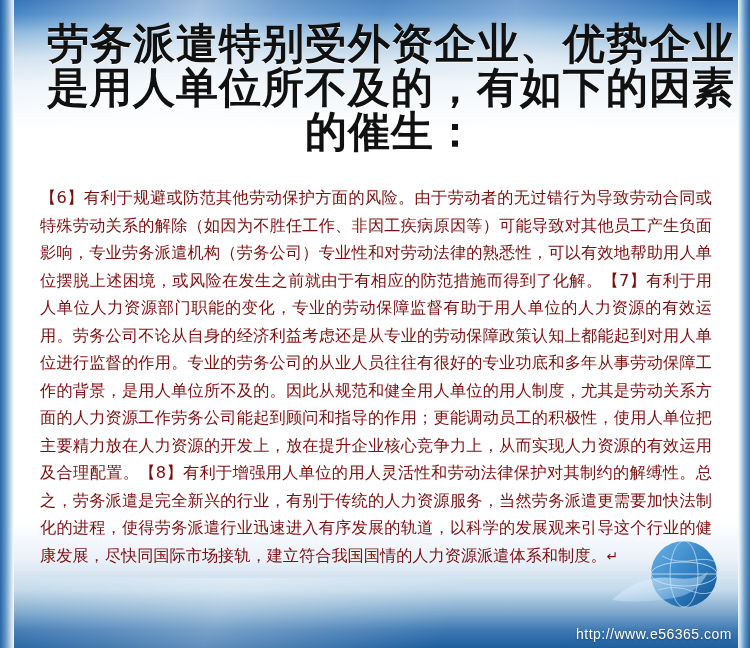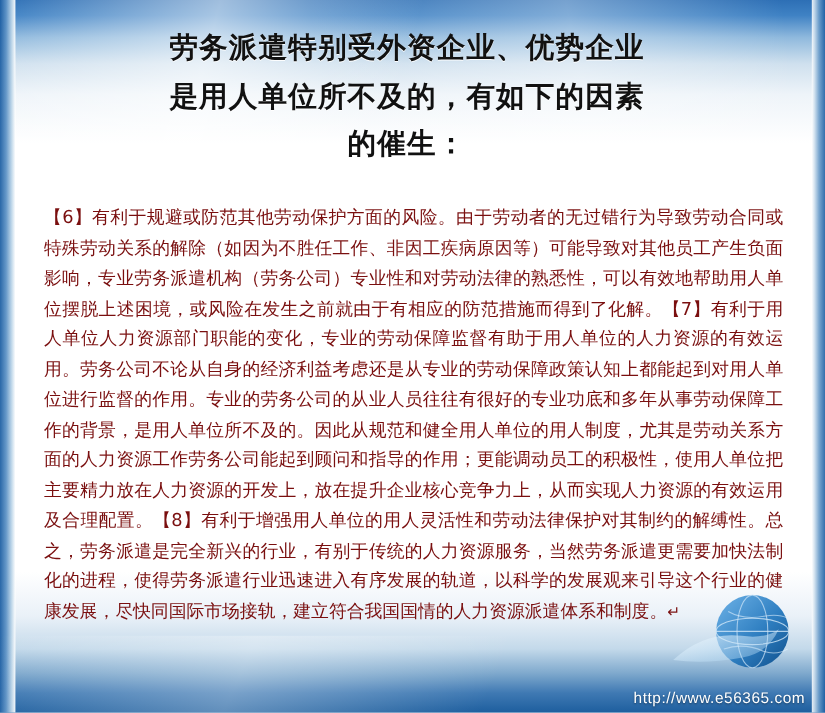--- a/index.html
+++ b/index.html
@@ -55,35 +55,34 @@
   .right-edge {
     position: absolute;
     right: 0; top: 0;
     width: 12px; height: 648px;
     background: linear-gradient(to left, #1e5fa3 0%, #6a9cca 45%, #cfe0ee 80%, #ffffff 100%);
     opacity: 0.9;
   }
 
   .title {
     position: absolute;
-    left: 23px;
+    left: 44px;
     top: 22px;
     width: 694px;
     text-align: center;
     color: #111111;
     font-family: "DejaVu Sans", "Liberation Sans", sans-serif;
     font-weight: bold;
-    font-size: 26px;
+    font-size: 42px;
     line-height: 44px;
     letter-spacing: 1px;
     text-shadow: 0 1px 0 rgba(255,255,255,0.9);
   }
   .title .line3 {
     display: block;
-    font-family: Liberation Mono, monospace;
   }
 
   .body-text {
     position: absolute;
     left: 40px;
     top: 184px;
     width: 672px;
     color: #7a0f0f;
     font-family: "DejaVu Sans", "Liberation Sans", sans-serif;
     font-size: 16.2px;

